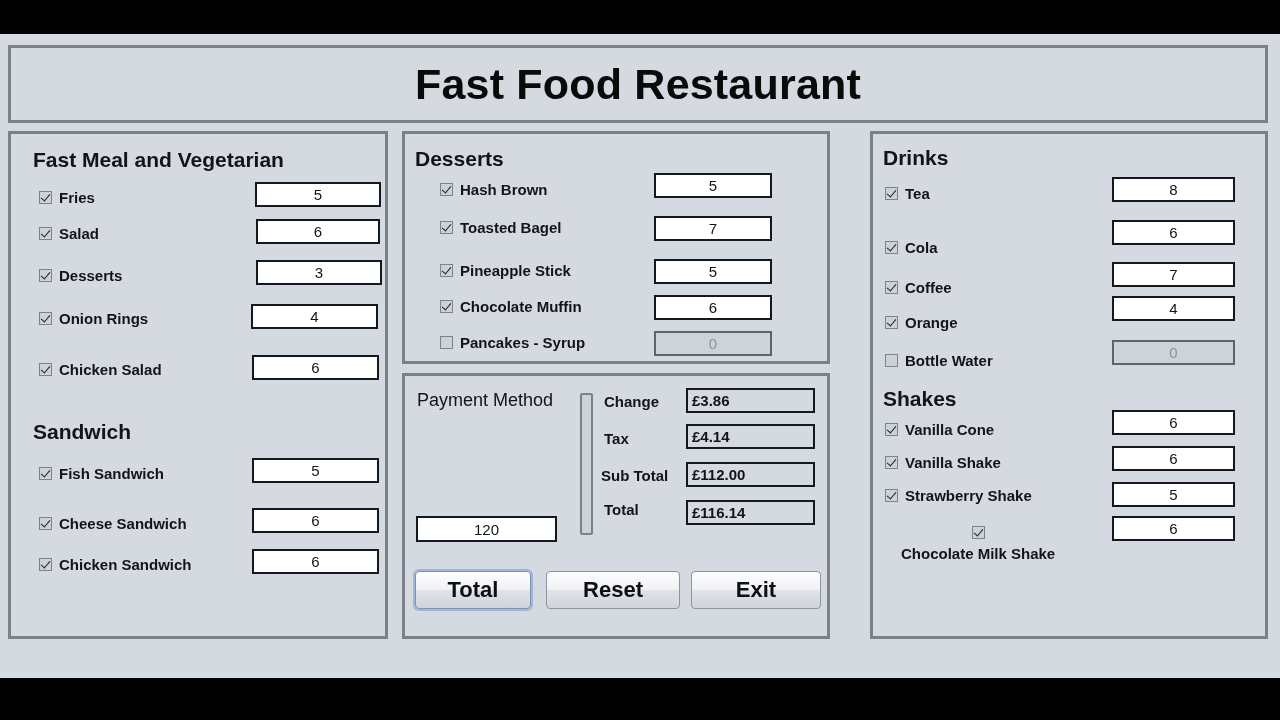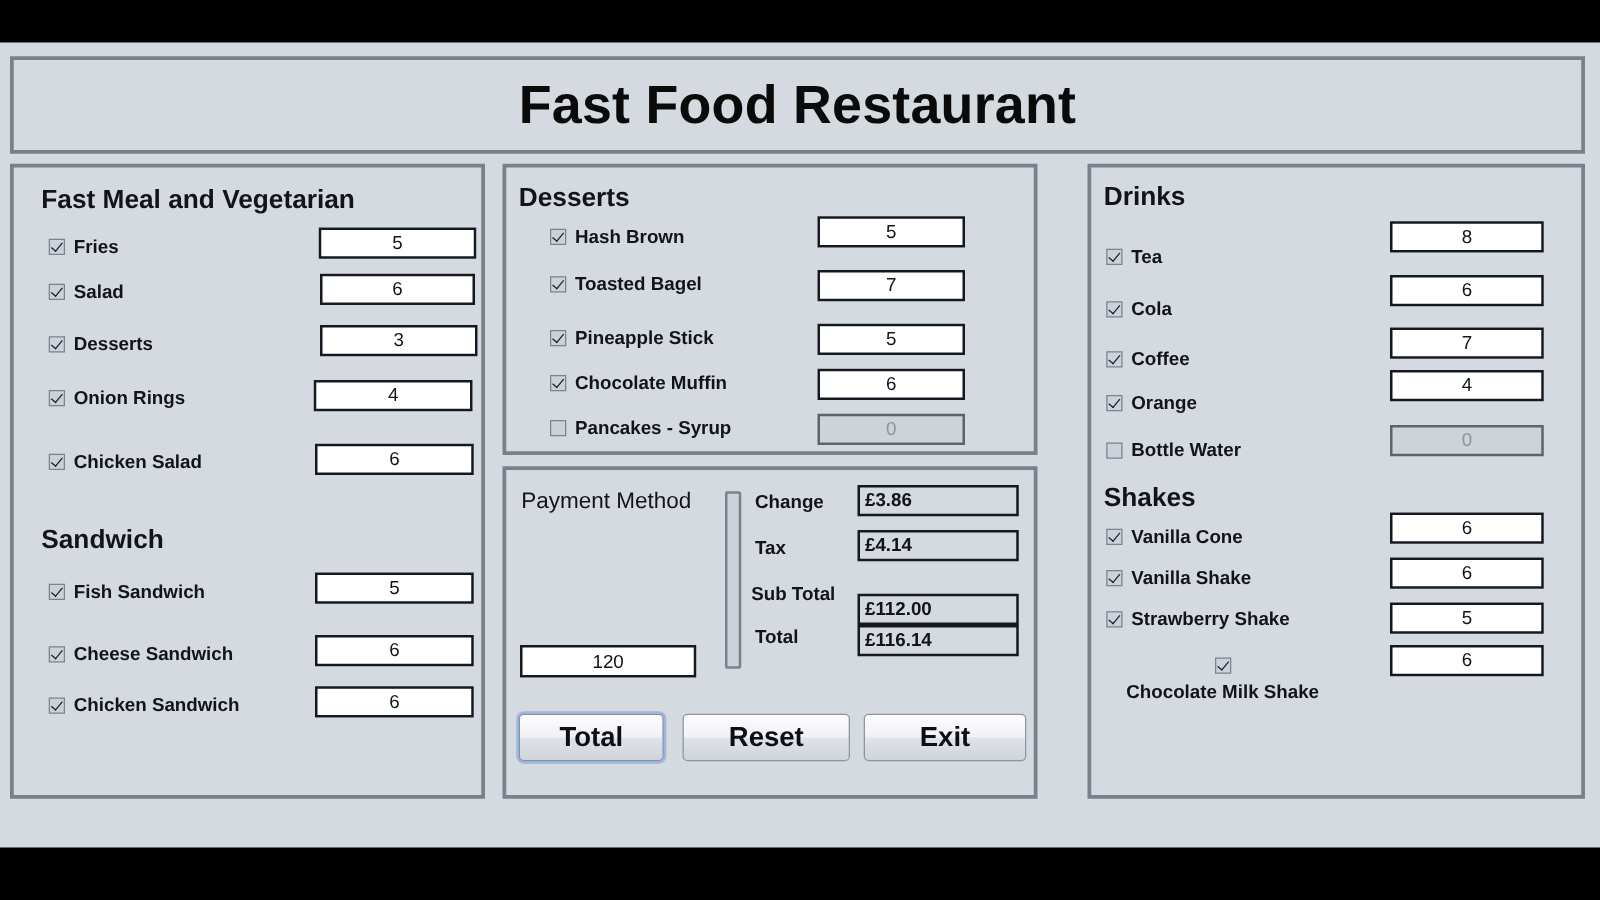--- a/index.html
+++ b/index.html
@@ -349,35 +349,35 @@
 
     <div id="payment-divider"></div>
 
     <div class="totals-label" style="left:199px; top:17px;">Change</div>
     <div class="totals-field" style="left:281px; top:12px;">£3.86</div>
 
     <div class="totals-label" style="left:199px; top:54px;">Tax</div>
     <div class="totals-field" style="left:281px; top:48px;">£4.14</div>
 
     <div class="totals-label" style="left:196px; top:91px;">Sub Total</div>
-    <div class="totals-field" style="left:281px; top:86px;margin-top:13px;">£112.00</div>
+    <div class="totals-field" style="left:281px; top:86px;">£112.00</div>
 
     <div class="totals-label" style="left:199px; top:125px;">Total</div>
     <div class="totals-field" style="left:281px; top:124px;">£116.14</div>
 
     <div class="action-btn focused" id="btn-total">Total</div>
     <div class="action-btn" id="btn-reset">Reset</div>
     <div class="action-btn" id="btn-exit">Exit</div>
   </div>
 
   <div class="panel" id="panel-right">
 
     <div class="group-title" style="left:10px; top:12px;">Drinks</div>
 
-    <div class="chk-row" style="left:12px; top:64px;">
+    <div class="chk-row" style="left:12px; top:52px;">
       <span class="chk-box checked"></span>
       <span class="chk-label">Tea</span>
     </div>
     <div class="num-field" style="left:239px; top:43px; width:123px;">8</div>
 
     <div class="chk-row" style="left:12px; top:106px;">
       <span class="chk-box checked"></span>
       <span class="chk-label">Cola</span>
     </div>
     <div class="num-field" style="left:239px; top:86px; width:123px;">6</div>

